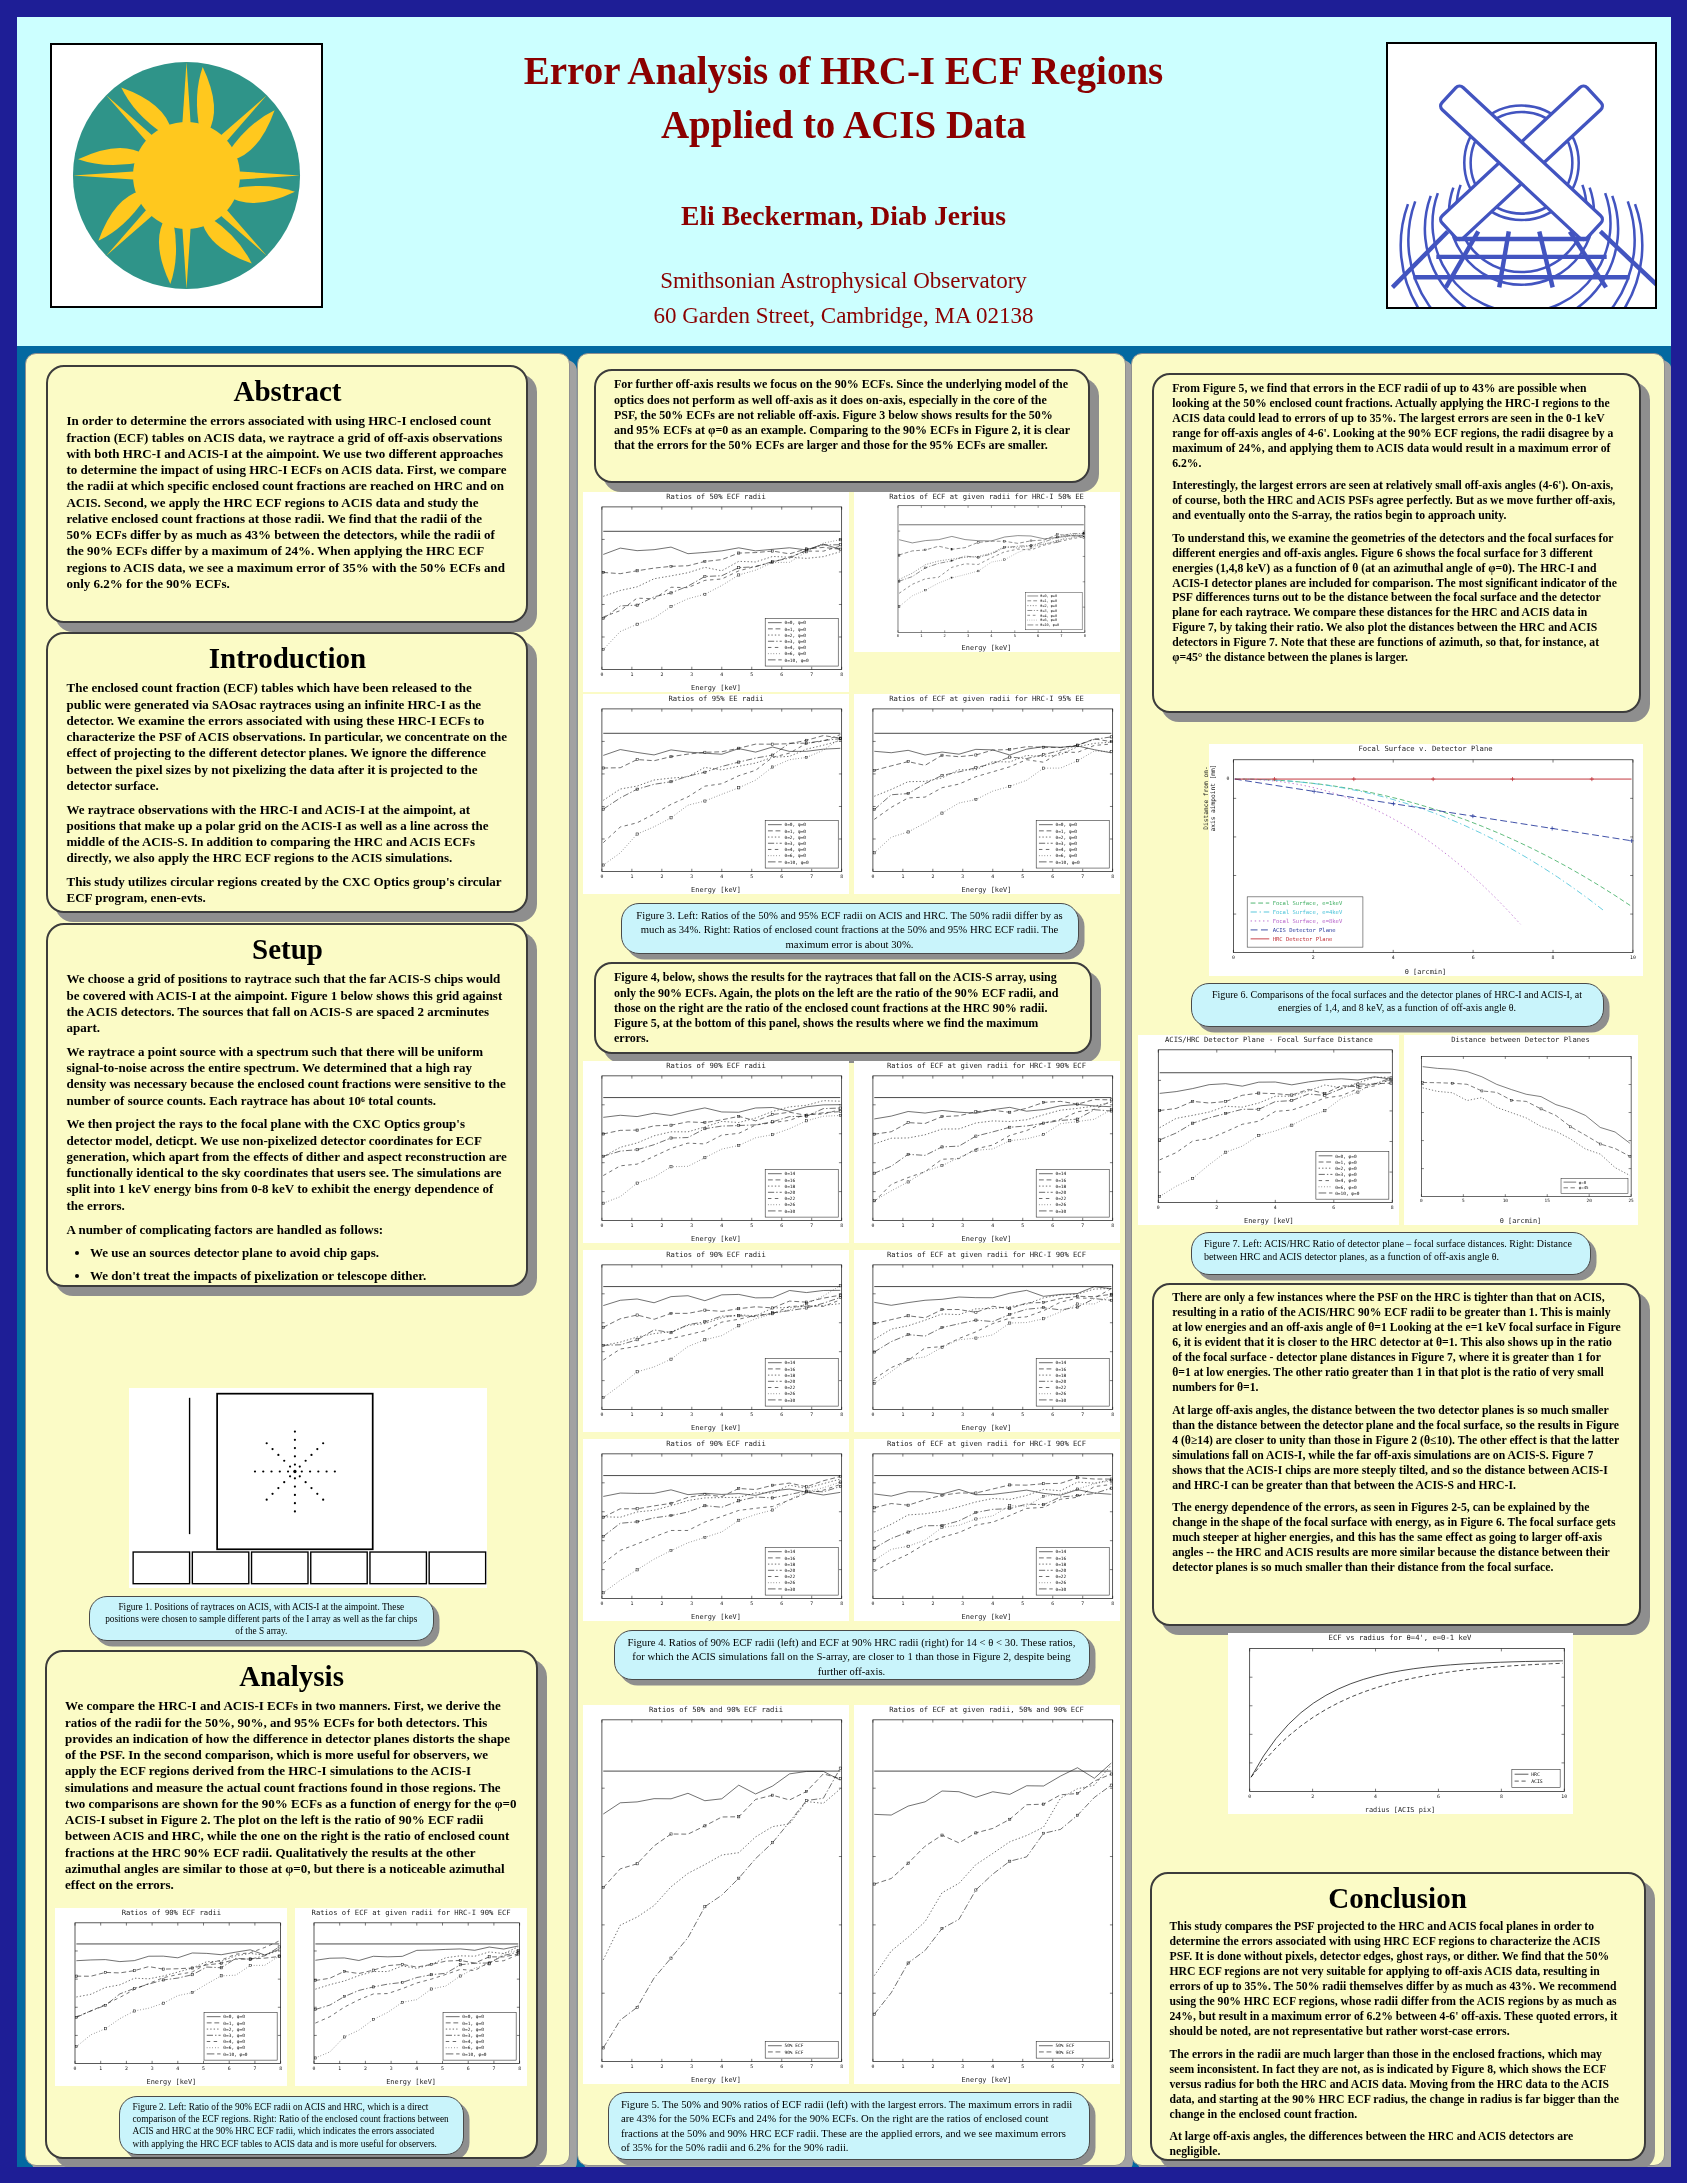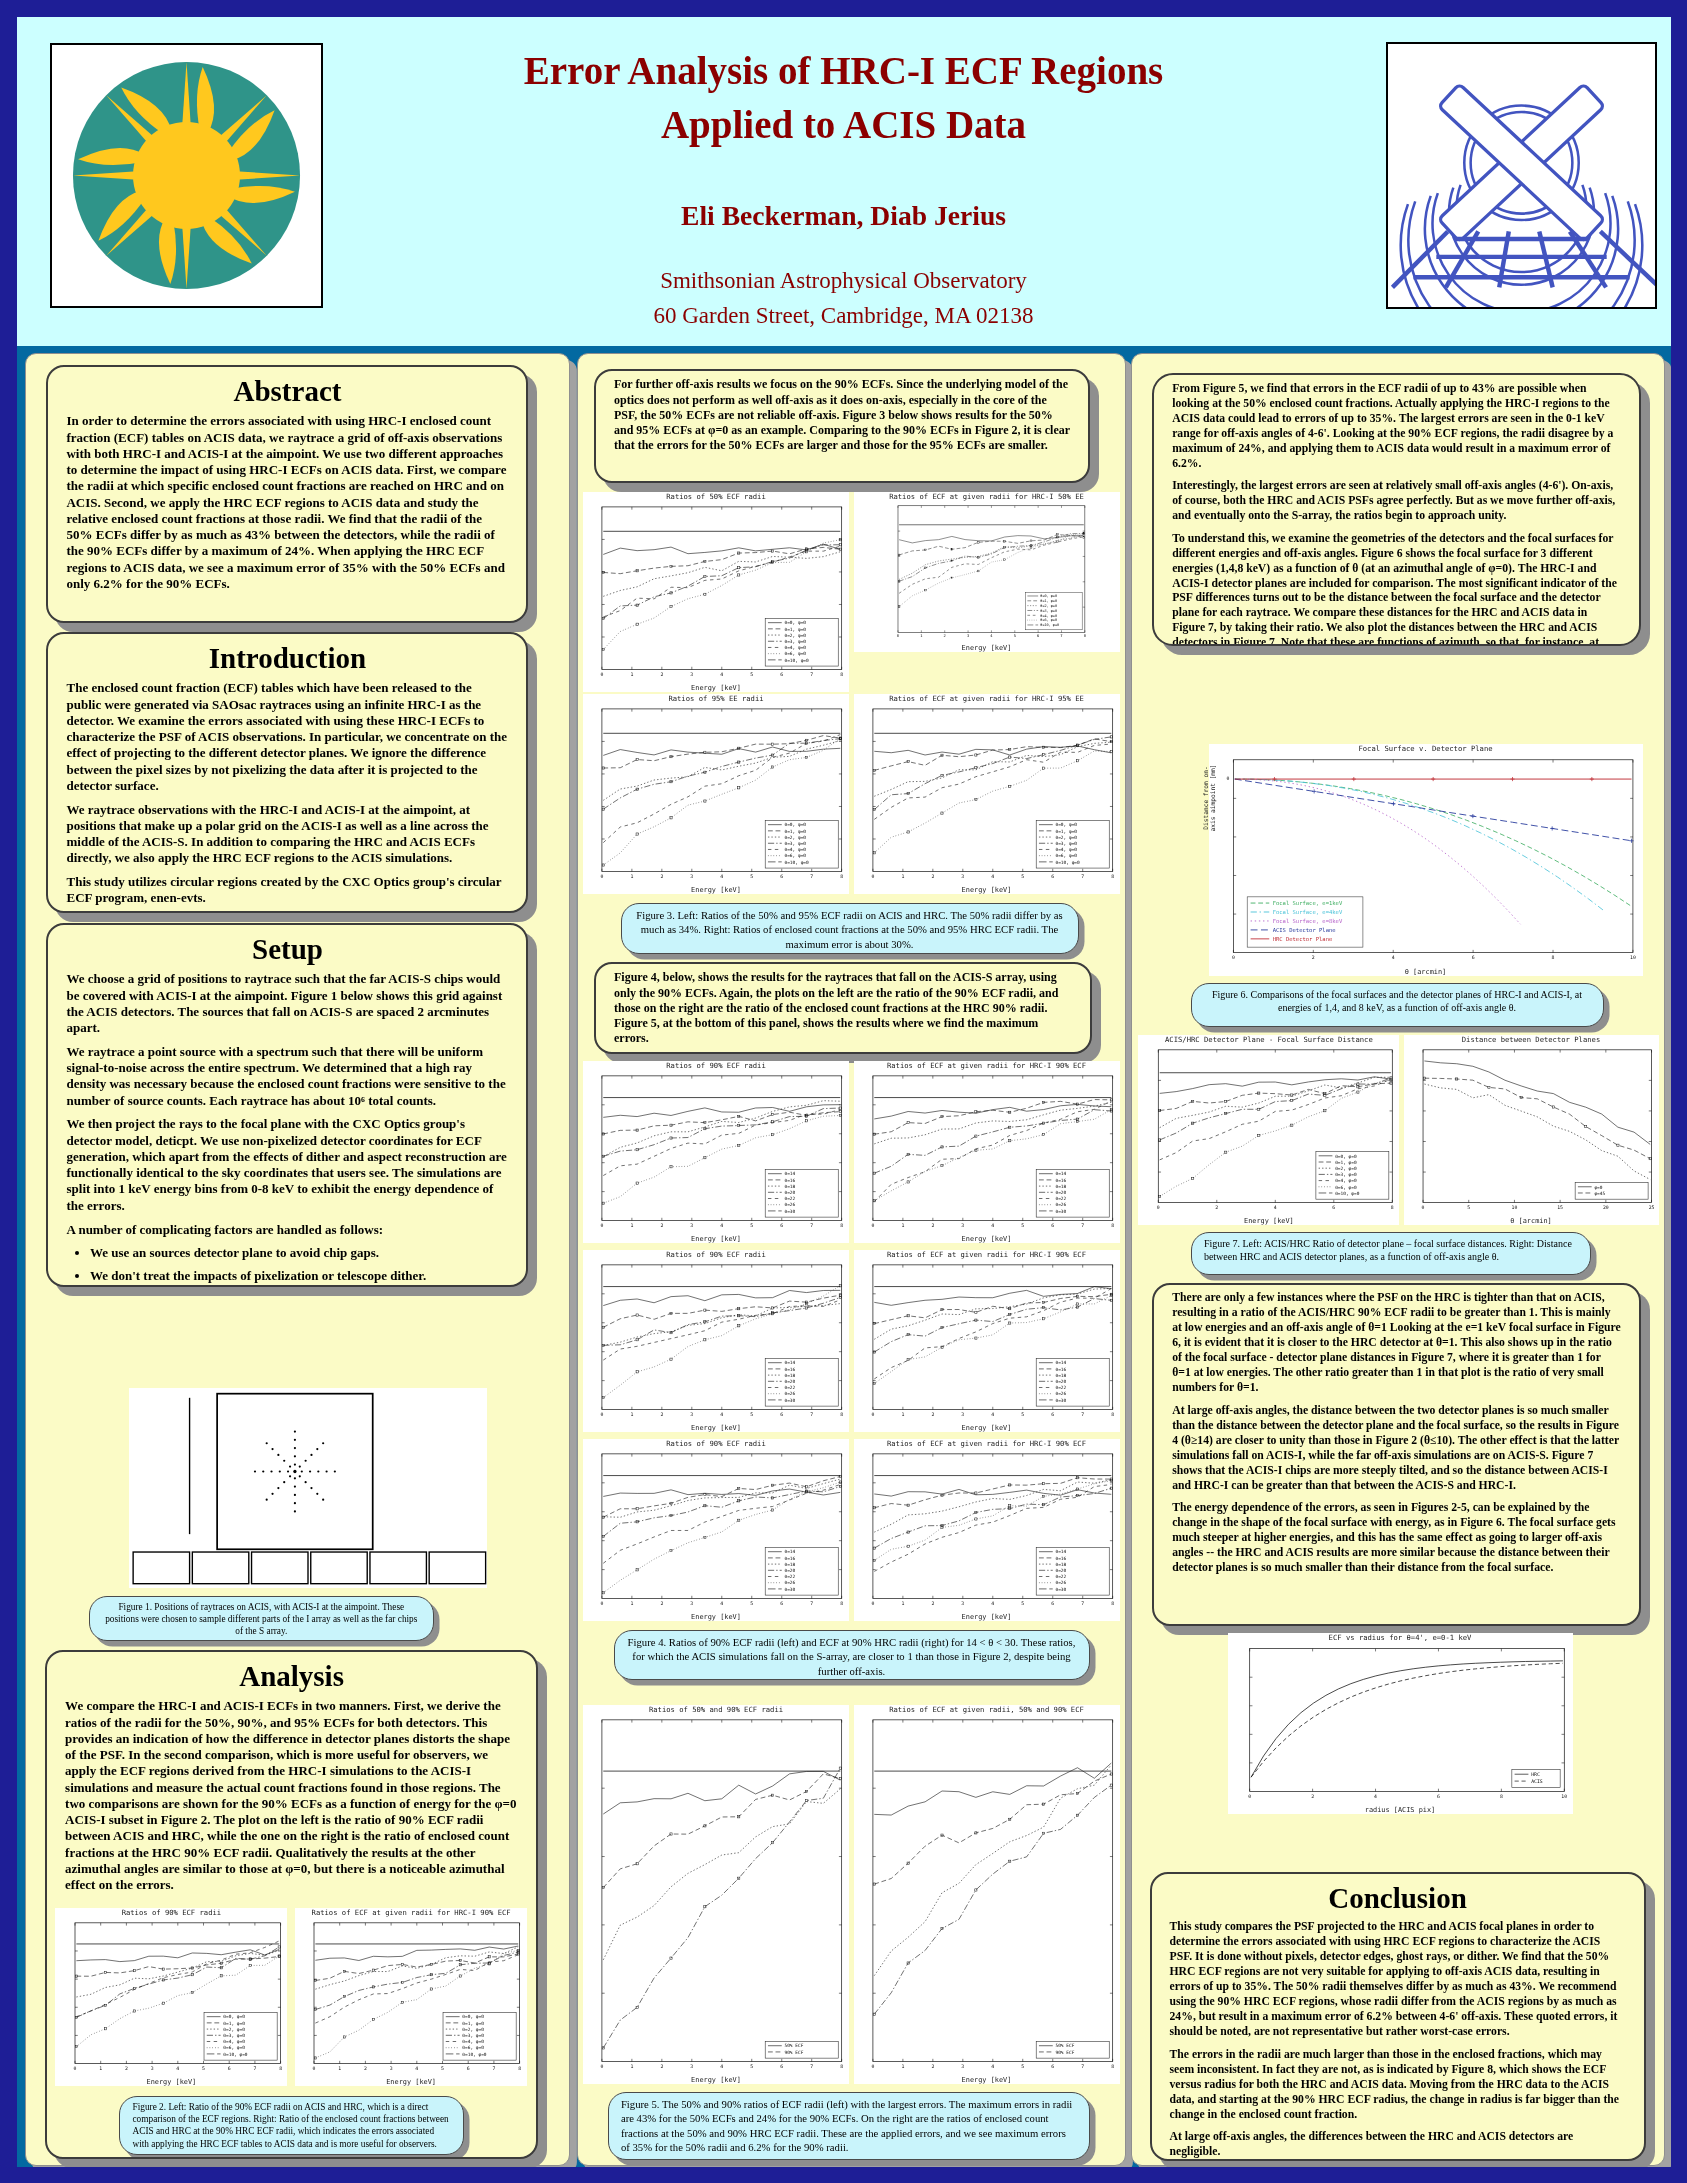--- a/index.html
+++ b/index.html
@@ -1411,21 +1411,21 @@
           </svg>
       <div class="plot-xlabel">Energy [keV]</div>
     </div>
     <div class="caption caption-md" style="left:30px;top:1738px;width:482px;height:68px;">
       <span>Figure 5. The 50% and 90% ratios of ECF radii (left) with the largest errors. The maximum errors in radii are 43% for the 50% ECFs and 24% for the 90% ECFs. On the right are the ratios of enclosed count fractions at the 50% and 90% HRC ECF radii. These are the applied errors, and we see maximum errors of 35% for the 50% radii and 6.2% for the 90% radii.</span>
     </div>
   </div>
 
   <div class="backdrop col-right" style="left:1114px;top:336px;width:532px;height:1811px;">
 
-    <section class="panel" style="left:20.7px;top:19.3px;width:489px;height:273px;border-radius:21px;">
+    <section class="panel" style="left:20.7px;top:19.3px;width:489px;height:340px;">
       <p>From Figure 5, we find that errors in the ECF radii of up to 43% are possible when looking at the 50% enclosed count fractions. Actually applying the HRC-I regions to the ACIS data could lead to errors of up to 35%. The largest errors are seen in the 0-1 keV range for off-axis angles of 4-6'. Looking at the 90% ECF regions, the radii disagree by a maximum of 24%, and applying them to ACIS data would result in a maximum error of 6.2%.</p>
       <p>Interestingly, the largest errors are seen at relatively small off-axis angles (4-6'). On-axis, of course, both the HRC and ACIS PSFs agree perfectly. But as we move further off-axis, and eventually onto the S-array, the ratios begin to approach unity.</p>
       <p>To understand this, we examine the geometries of the detectors and the focal surfaces for different energies and off-axis angles. Figure 6  shows the focal surface for 3 different energies (1,4,8 keV) as a function of θ (at an azimuthal angle of φ=0).  The HRC-I and ACIS-I detector planes are included for comparison. The most significant indicator of the PSF differences turns out to be the distance between the focal surface and the detector plane for each raytrace. We compare these distances for the HRC and ACIS data in Figure 7, by taking their ratio.  We also plot the distances between the HRC and ACIS detectors in Figure 7.  Note that these are functions of azimuth, so that, for instance, at φ=45° the distance between the planes is larger.</p>
     </section>
 
     <div class="plot" style="left:77px;top:390px;width:434px;height:232px;">
       <div class="plot-title">Focal Surface v. Detector Plane</div>
       <div class="plot-ylabel">Distance from on-axis aimpoint [mm]</div>
       <svg class="plot-canvas" viewBox="0 0 626 308">
             <rect x="34" y="8" width="580" height="280" fill="none" stroke="#111" stroke-width="1"></rect>
@@ -1558,21 +1558,21 @@
             <text x="283" y="190.5" font-size="6.5" fill="#111" font-family="DejaVu Sans Mono,monospace" text-anchor="start">θ=3, φ=0</text>
             <line x1="259" y1="197" x2="279" y2="197" stroke="#111" stroke-width="0.9" stroke-dasharray="5 5"></line>
             <text x="283" y="199.5" font-size="6.5" fill="#111" font-family="DejaVu Sans Mono,monospace" text-anchor="start">θ=4, φ=0</text>
             <line x1="259" y1="206" x2="279" y2="206" stroke="#111" stroke-width="0.9" stroke-dasharray="1 3"></line>
             <text x="283" y="208.5" font-size="6.5" fill="#111" font-family="DejaVu Sans Mono,monospace" text-anchor="start">θ=6, φ=0</text>
             <line x1="259" y1="215" x2="279" y2="215" stroke="#111" stroke-width="0.9" stroke-dasharray="11 4"></line>
             <text x="283" y="217.5" font-size="6.5" fill="#111" font-family="DejaVu Sans Mono,monospace" text-anchor="start">θ=10, φ=0</text>
           </svg>
       <div class="plot-xlabel">Energy [keV]</div>
     </div>
-    <div class="plot" style="left:272px;top:681px;width:255px;height:190px;">
+    <div class="plot" style="left:272px;top:681px;width:234px;height:190px;">
       <div class="plot-title">Distance between Detector Planes</div>
       <svg class="plot-canvas" viewBox="0 0 366 248">
             <rect x="26" y="7" width="332" height="222" fill="none" stroke="#111" stroke-width="1"></rect>
             <line x1="26" y1="229" x2="26" y2="225" stroke="#111" stroke-width="0.8"></line>
             <line x1="26" y1="7" x2="26" y2="11" stroke="#111" stroke-width="0.8"></line>
             <text x="26" y="238" font-size="7" fill="#111" font-family="DejaVu Sans Mono,monospace" text-anchor="middle">0</text>
             <line x1="92.4" y1="229" x2="92.4" y2="225" stroke="#111" stroke-width="0.8"></line>
             <line x1="92.4" y1="7" x2="92.4" y2="11" stroke="#111" stroke-width="0.8"></line>
             <text x="92.4" y="238" font-size="7" fill="#111" font-family="DejaVu Sans Mono,monospace" text-anchor="middle">5</text>
             <line x1="158.8" y1="229" x2="158.8" y2="225" stroke="#111" stroke-width="0.8"></line>

